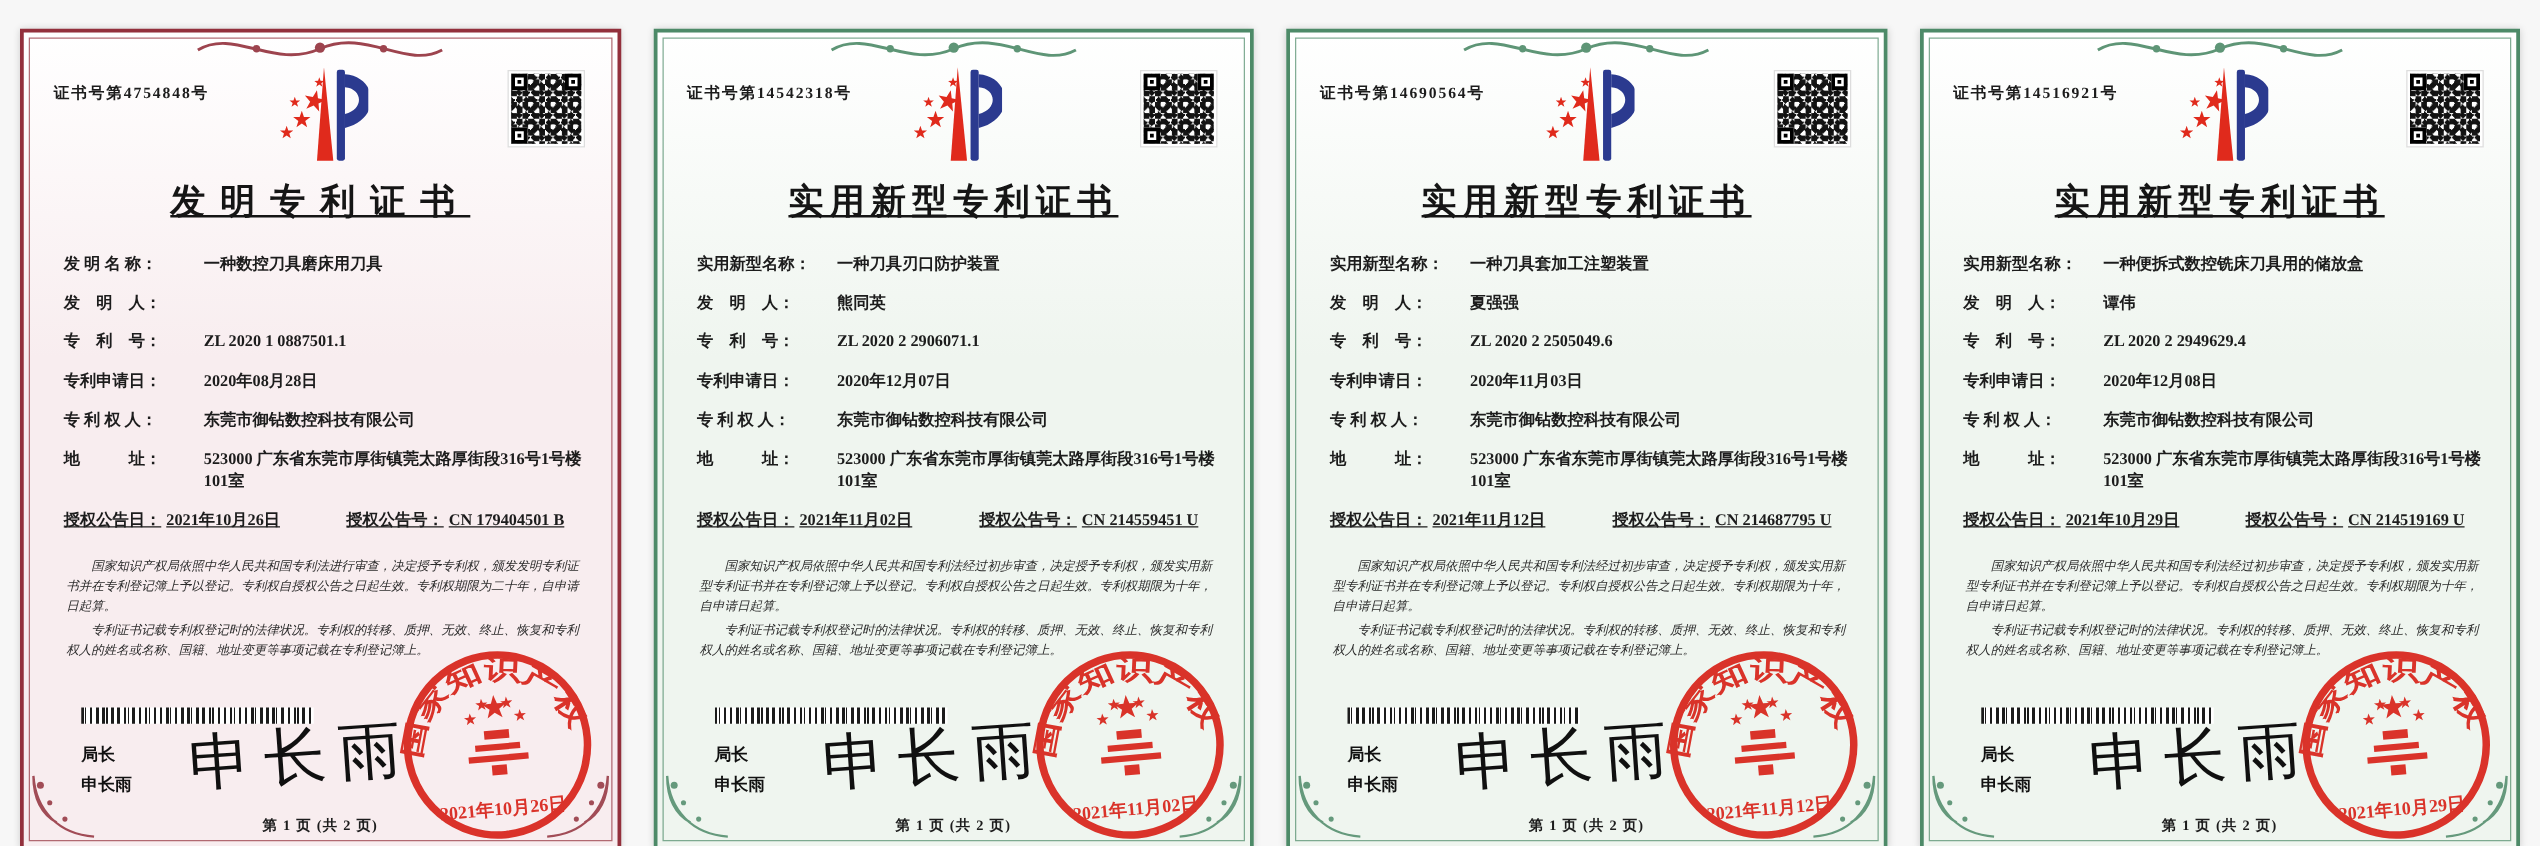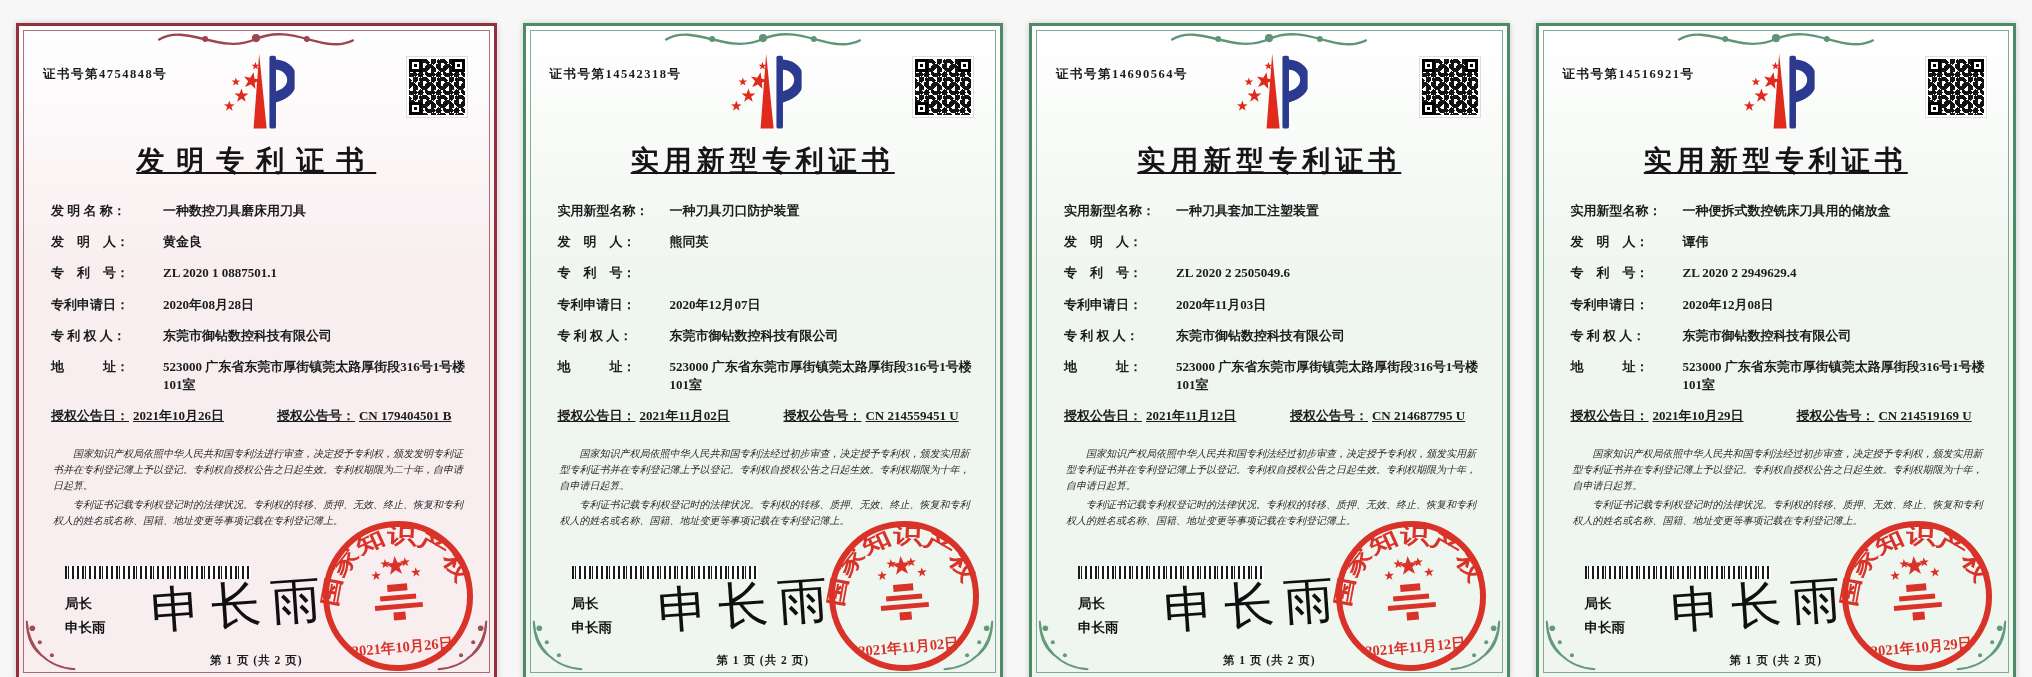--- a/index.html
+++ b/index.html
@@ -102,21 +102,20 @@
         <b class="fp bl"></b>
       </div>
     <h1 class="title t-inv">发明专利证书</h1>
     <div class="fields">
       <div class="frow">
           <span class="flabel">发 明 名 称：</span>
           <span class="fval">一种数控刀具磨床用刀具</span>
         </div>
       <div class="frow">
           <span class="flabel">发　明　人：</span>
-          <span class="fval">黄金良</span>
         </div>
       <div class="frow">
           <span class="flabel">专　利　号：</span>
           <span class="fval">ZL 2020 1 0887501.1</span>
         </div>
       <div class="frow">
           <span class="flabel">专利申请日：</span>
           <span class="fval">2020年08月28日</span>
         </div>
       <div class="frow">
@@ -239,20 +238,21 @@
       <div class="frow">
           <span class="flabel">实用新型名称：</span>
           <span class="fval">一种刀具刃口防护装置</span>
         </div>
       <div class="frow">
           <span class="flabel">发　明　人：</span>
           <span class="fval">熊同英</span>
         </div>
       <div class="frow">
           <span class="flabel">专　利　号：</span>
+          <span class="fval">ZL 2020 2 2906071.1</span>
         </div>
       <div class="frow">
           <span class="flabel">专利申请日：</span>
           <span class="fval">2020年12月07日</span>
         </div>
       <div class="frow">
           <span class="flabel">专 利 权 人：</span>
           <span class="fval">东莞市御钻数控科技有限公司</span>
         </div>
       <div class="frow">
@@ -367,20 +367,21 @@
         <b class="fp bl"></b>
       </div>
     <h1 class="title t-util">实用新型专利证书</h1>
     <div class="fields">
       <div class="frow">
           <span class="flabel">实用新型名称：</span>
           <span class="fval">一种刀具套加工注塑装置</span>
         </div>
       <div class="frow">
           <span class="flabel">发　明　人：</span>
+          <span class="fval">夏强强</span>
         </div>
       <div class="frow">
           <span class="flabel">专　利　号：</span>
           <span class="fval">ZL 2020 2 2505049.6</span>
         </div>
       <div class="frow">
           <span class="flabel">专利申请日：</span>
           <span class="fval">2020年11月03日</span>
         </div>
       <div class="frow">

